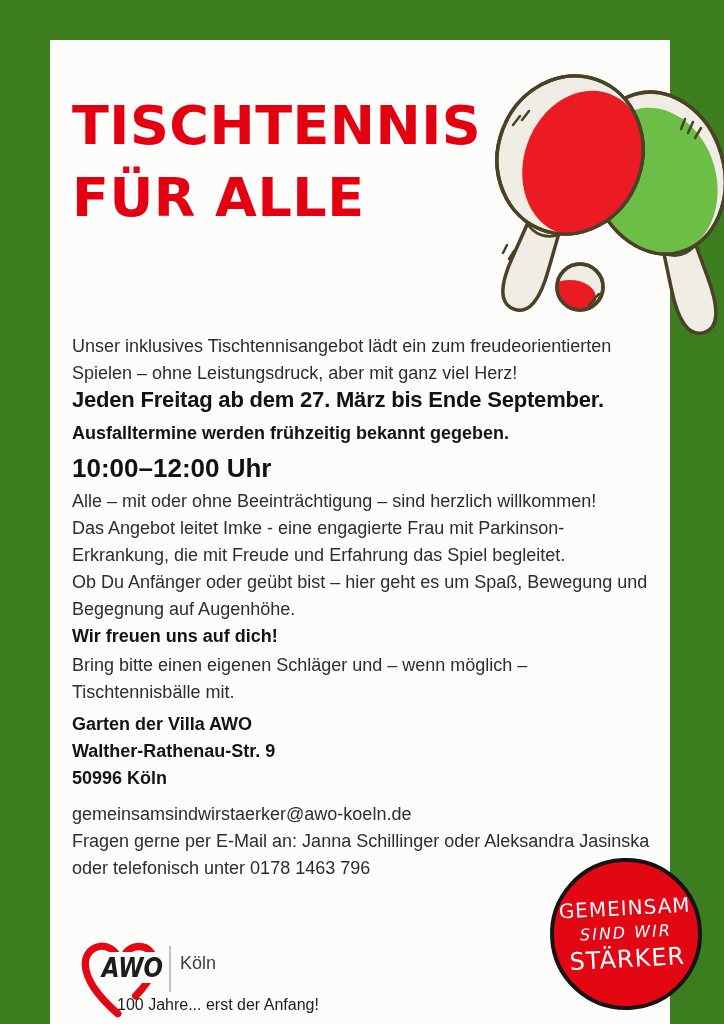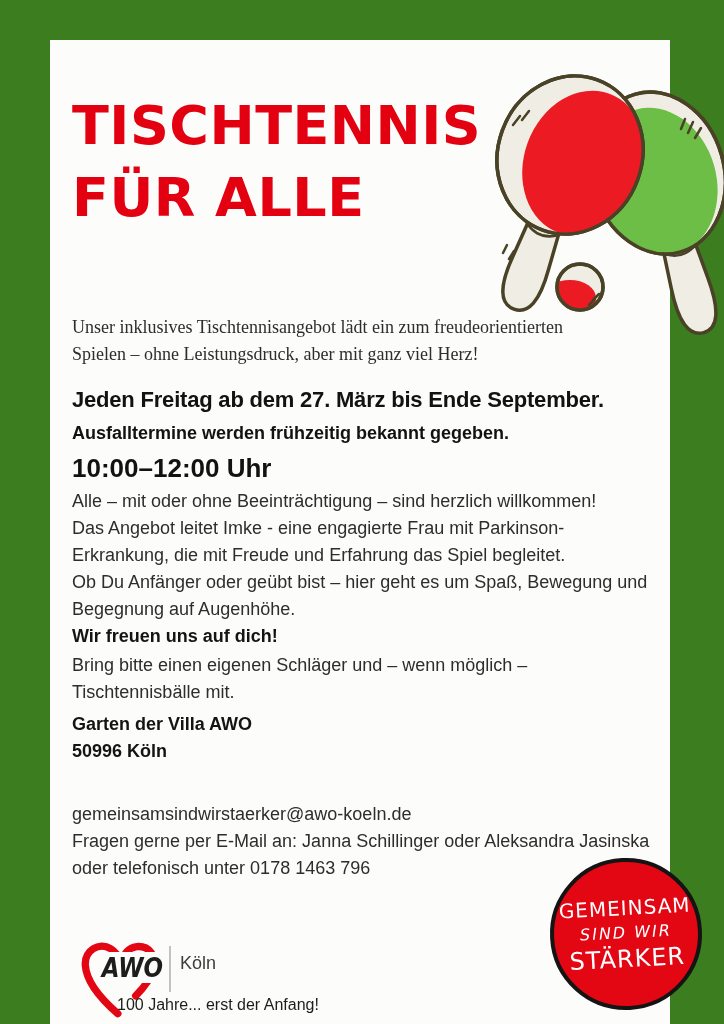--- a/index.html
+++ b/index.html
@@ -19,21 +19,21 @@
     font-family:"DejaVu Sans", sans-serif;
     font-weight:800; font-size:54px; line-height:72px;
     color:#e30010; letter-spacing:0.5px; white-space:nowrap;
   }
 
   .text-block { position:absolute; left:22px; }
   .line { white-space:nowrap; }
   .body-text { font-size:18px; line-height:27px; color:#2d2d2d; }
   .bold-black { font-weight:bold; color:#141414; }
 
-  .intro-block   { top:274px;font-family:Liberation Serif, serif; }
+  .intro-block   { top:293px; }
   .schedule-block{ top:345px; color:#121212; }
   .schedule-heading { font-size:22px; font-weight:bold; letter-spacing:-0.2px; line-height:30px; margin-bottom:6px; }
   .schedule-note    { font-size:18px; font-weight:bold; line-height:25px; margin-bottom:6px; }
   .schedule-time    { font-size:26px; font-weight:bold; line-height:32px; }
   .about-block   { top:448px; }
   .bring-block   { top:612px; }
   .venue-block   { top:671px; }
   .contact-block { top:761px; }
 
   .rackets-illustration {
@@ -97,20 +97,21 @@
     <div class="line bold-black">Wir freuen uns auf dich!</div>
   </div>
 
   <div class="text-block bring-block body-text">
     <div class="line">Bring bitte einen eigenen Schläger und – wenn möglich –</div>
     <div class="line">Tischtennisbälle mit.</div>
   </div>
 
   <div class="text-block venue-block body-text">
     <div class="line bold-black">Garten der Villa AWO</div>
+    <div class="line bold-black">Walther-Rathenau-Str. 9</div>
     <div class="line bold-black">50996 Köln</div>
   </div>
 
   <div class="text-block contact-block body-text">
     <div class="line">gemeinsamsindwirstaerker@awo-koeln.de</div>
     <div class="line">Fragen gerne per E-Mail an: Janna Schillinger oder Aleksandra Jasinska</div>
     <div class="line">oder telefonisch unter 0178 1463 796</div>
   </div>
 
 </div>

